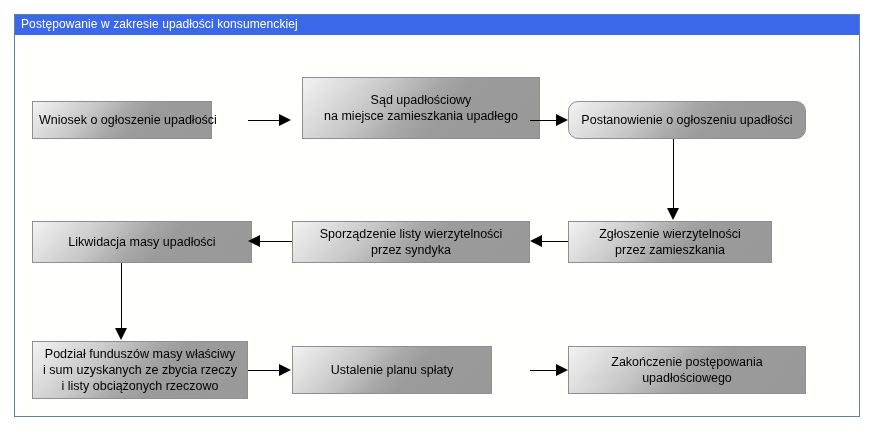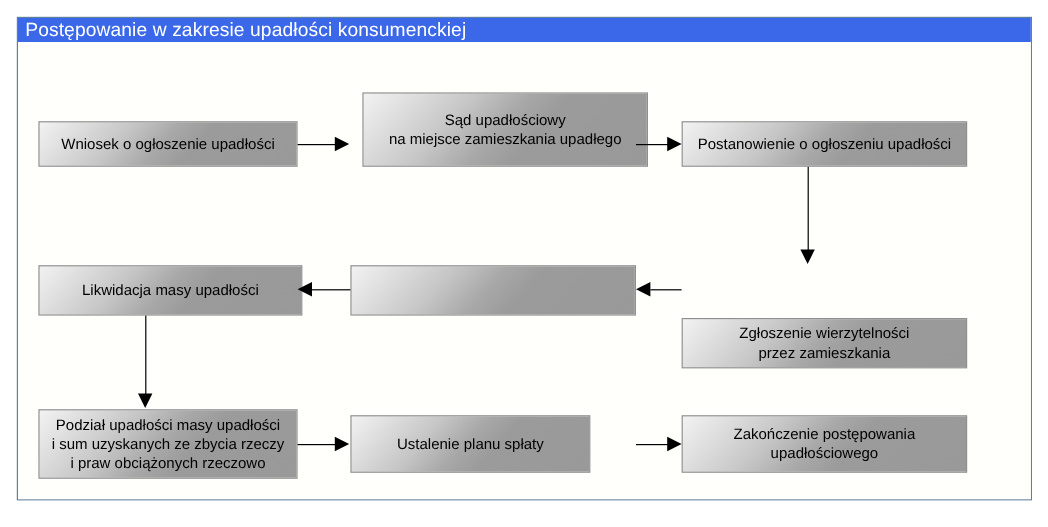--- a/index.html
+++ b/index.html
@@ -32,21 +32,21 @@
     width: 100%;
     height: 20px;
     background: #3b68e8;
     box-sizing: border-box;
   }
 
   #title-text {
     position: absolute;
     left: 6px;
     top: 2px;
-    font-size: 16px;
+    font-size: 12px;
     color: #ffffff;
     white-space: nowrap;
     letter-spacing: 0.1px;
   }
 
   #canvas {
     position: absolute;
     left: 0;
     top: 20px;
     width: 100%;
@@ -118,62 +118,64 @@
 <body>
 
 <div id="window-frame">
 
   <div id="title-bar">
     <div id="title-text">Postępowanie w zakresie upadłości konsumenckiej</div>
   </div>
 
   <div id="canvas">
 
-    <div class="node" style="left:17px; top:66px; width:216px; height:38px;">
+    <div class="node" style="left:17px; top:66px; width:180px; height:38px;">
       <div class="lines">
         <span>Wniosek o ogłoszenie upadłości</span>
       </div>
     </div>
 
     <div class="node" style="left:277px; top:42px; width:238px; height:62px;margin-left:10px;">
       <div class="lines">
         <span>Sąd upadłościowy</span>
         <span>na miejsce zamieszkania upadłego</span>
       </div>
     </div>
 
-    <div class="node" style="left:553px; top:66px; width:238px; height:38px;">
+    <div class="node" style="left:553px; top:66px; width:238px; height:38px;border-radius:10px;">
       <div class="lines">
         <span>Postanowienie o ogłoszeniu upadłości</span>
       </div>
     </div>
 
     <div class="node" style="left:17px; top:186px; width:220px; height:42px;">
       <div class="lines">
         <span>Likwidacja masy upadłości</span>
       </div>
     </div>
 
     <div class="node" style="left:277px; top:186px; width:238px; height:42px;">
       <div class="lines">
-      </div>
-    </div>
-
-    <div class="node" style="left:553px; top:186px; width:238px; height:42px;margin-top:44px;">
+        <span>Sporządzenie listy wierzytelności</span>
+        <span>przez syndyka</span>
+      </div>
+    </div>
+
+    <div class="node" style="left:553px; top:186px; width:204px; height:42px;">
       <div class="lines">
         <span>Zgłoszenie wierzytelności</span>
         <span>przez zamieszkania</span>
       </div>
     </div>
 
     <div class="node" style="left:17px; top:306px; width:216px; height:58px;">
       <div class="lines">
-        <span>Podział upadłości masy upadłości</span>
+        <span>Podział funduszów masy właściwy</span>
         <span>i sum uzyskanych ze zbycia rzeczy</span>
-        <span>i praw obciążonych rzeczowo</span>
+        <span>i listy obciążonych rzeczowo</span>
       </div>
     </div>
 
     <div class="node" style="left:277px; top:311px; width:200px; height:48px;align-items:center;">
       <div class="lines">
         <span>Ustalenie planu spłaty</span>
       </div>
     </div>
 
     <div class="node" style="left:553px; top:311px; width:238px; height:48px;">

